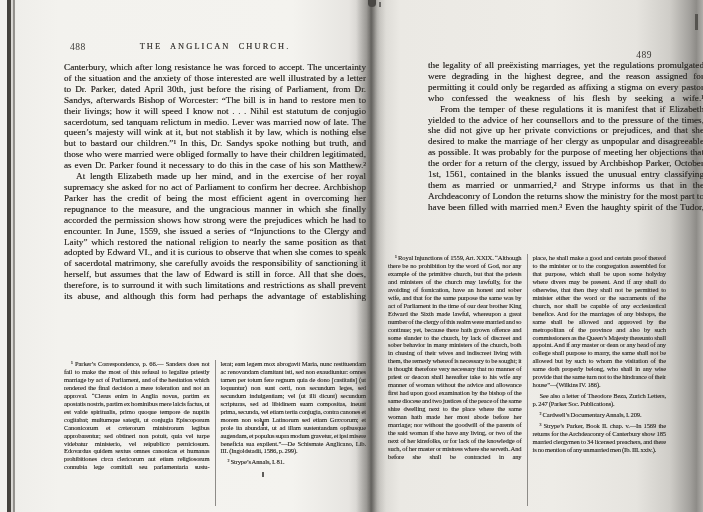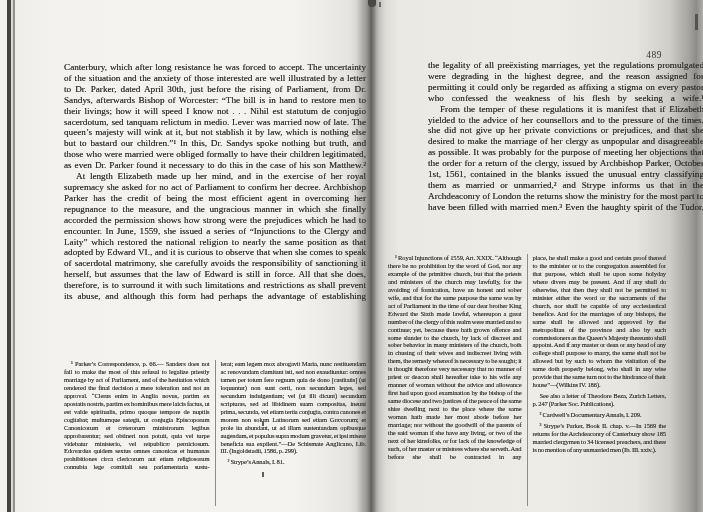--- a/index.html
+++ b/index.html
@@ -43,21 +43,21 @@
   .speck-right-edge { left:695px; top:14px; width:3px; height:16px; background:#55534f; }
   .speck-col-dash1 { left:262px; top:421px; width:2px; height:5px; background:#5f5d5a; }
   .speck-col-dash2 { left:262px; top:472px; width:2px; height:5px; background:#5f5d5a; }
 
   
   .head { position:absolute; height:12px; }
   .pl-head { left:48px; top:42px; width:302px; }
   .pr-head { left:18px; top:50px; width:276px; }
   .folio { position:absolute; top:0; font-size:9.5px; color:#3a3834; letter-spacing:.5px; }
   .folio-left { left:6px; }
-  .folio-right { right:2px; }
+  .folio-right { right:12px; }
   .rhead {
     display:block; text-align:center;
     font-size:8.4px; letter-spacing:2.1px; word-spacing:4px;
     color:#3c3a36; text-shadow:0 0 .4px rgba(55,50,45,.7);
   }
 
   
   .bodyblock { position:absolute; overflow:hidden; }
   .pl-body { left:48px; top:62px; width:302px; height:296px; }
   .pr-body { left:18px; top:60px; width:276px; height:184px;margin-left:40px; }
@@ -83,20 +83,24 @@
   .fncol p.fn-ind { text-indent:7px; }
 </style>
 </head>
 <body>
 
 <div class="scan">
 
   <div class="edge-left"></div>
 
   <div class="page page-left">
+    <div class="head pl-head">
+      <span class="folio folio-left">488</span>
+      <span class="rhead">THE ANGLICAN CHURCH.</span>
+    </div>
     <div class="bodyblock pl-body">
       <p class="cont">Canterbury, which after long resistance he was forced to accept. The uncertainty of the situation and the anxiety of those interested are well illustrated by a letter to Dr. Parker, dated April 30th, just before the rising of Parliament, from Dr. Sandys, afterwards Bishop of Worcester: “The bill is in hand to restore men to their livings; how it will speed I know not . . . Nihil est statutum de conjugio sacerdotum, sed tanquam relictum in medio. Lever was married now of late. The queen’s majesty will wink at it, but not stablish it by law, which is nothing else but to bastard our children.”¹  In this, Dr. Sandys spoke nothing but truth, and those who were married were obliged formally to have their children legitimated, as even Dr. Parker found it necessary to do this in the case of his son Matthew.²</p>
       <p class="ind cont">At length Elizabeth made up her mind, and in the exercise of her royal supremacy she asked for no act of Parliament to confirm her decree.  Archbishop Parker has the credit of being the most efficient agent in overcoming her repugnance to the measure, and the ungracious manner in which she finally accorded the permission shows how strong were the prejudices which he had to encounter.  In June, 1559, she issued a series of “Injunctions to the Clergy and Laity” which restored the national religion to nearly the same position as that adopted by Edward VI., and it is curious to observe that when she comes to speak of sacerdotal matrimony, she carefully avoids the responsibility of sanctioning it herself, but assumes that the law of Edward is still in force.  All that she does, therefore, is to surround it with such limitations and restrictions as shall prevent its abuse, and although this form had perhaps the advantage of establishing</p>
     </div>
     <div class="fnblock pl-fn">
       <div class="fncol">
         <p class="fn-ind cont">¹ Parker’s Correspondence, p. 66.— Sanders does not fail to make the most of this refusal to legalize priestly marriage by act of Parliament, and of the hesitation which rendered the final decision a mere toleration and not an approval.  “Clerus enim in Anglia novus, partim ex apostatis nostris, partim ex hominibus mere laicis factus, ut est valde spiritualis, primo quoque tempore de nuptiis cogitabat; multumque sategit, ut conjugia Episcoporum Canonicorum et cæterorum ministrorum legibus approbarentur; sed obtineri non potuit, quia vel turpe videbatur ministerio, vel reipublicæ perniciosum.  Edovardus quidem sextus omnes canonicas et humanas prohibitiones circa clericorum aut etiam religiosorum connubia lege comitiali seu parlamentaria sustu-</p>
       </div>
       <div class="fncol">
         <p>lerat; eam legem mox abrogavit Maria, nunc restituendam ac renovandam clamitant isti, sed non exaudiuntur: omnes tamen per totum fere regnum quia de dono [castitatis] (ut loquuntur) non sunt certi, non secundum leges, sed secundum indulgentiam; vel (ut illi dicunt) secundum scripturas, sed ad libidinem suam compositas, ineunt prima, secunda, vel etiam tertia conjugia, contra canones et morem non solum Latinorum sed etiam Græcorum; et prole ita abundant, ut ad illam sustentandam opibusque augendam, et populus supra modum gravetur, et ipsi misere beneficia sua expilent.”—De Schismate Anglicano, Lib. III. (Ingoldstadii, 1586, p. 299).</p>

